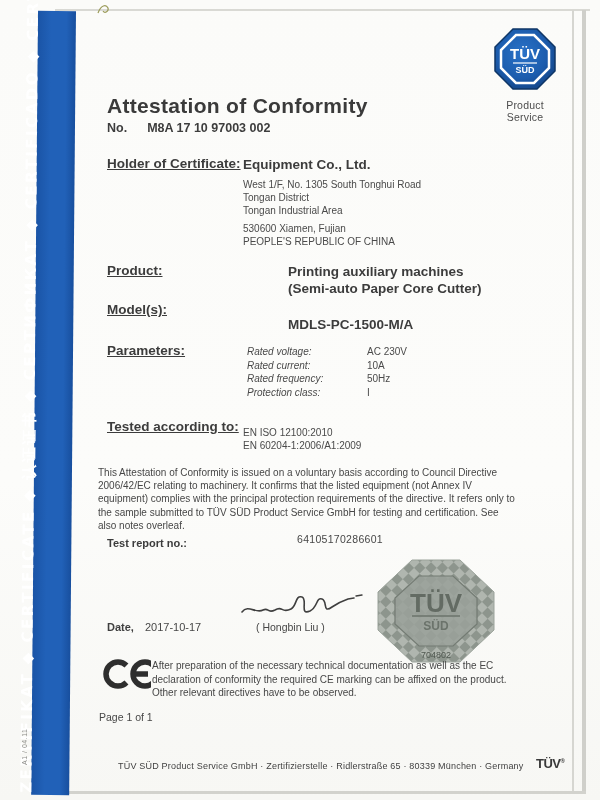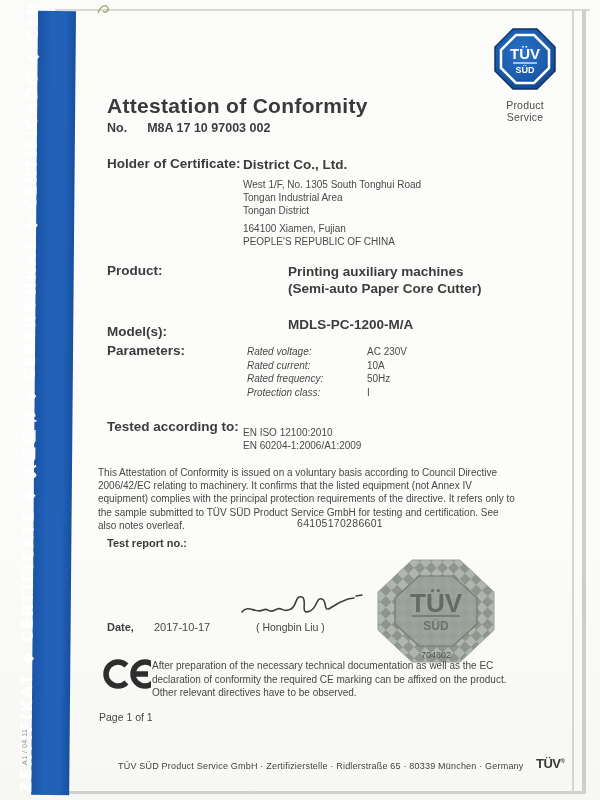--- a/index.html
+++ b/index.html
@@ -41,49 +41,49 @@
   }
 
   
   .logo-wrap { position:absolute; left:490px; top:27px; width:70px; text-align:center; }
   .logo-caption { font-size:10.5px; color:#4d4d4d; margin-top:4px; letter-spacing:0.2px; }
 
   .title { position:absolute; left:107px; top:94px; font-size:21px; font-weight:bold; color:#3a3a3a; letter-spacing:0.3px; }
   .no-line { position:absolute; left:107px; top:121px; font-size:12.5px; font-weight:bold; color:#3d3d3d; }
   .no-line .no-val { margin-left:20px; }
 
-  .label { position:absolute; left:107px; font-size:13.5px; font-weight:bold; color:#3c3c3c; }
+  .label { position:absolute; left:107px; font-size:13.5px; font-weight:bold; color:#3c3c3c;text-decoration:underline; }
   .valcol { position:absolute; left:243px; }
 
   .holder-name { font-size:13.5px; font-weight:bold; color:#3c3c3c; line-height:17px; }
   .addr { font-size:10px; color:#4a4a4a; line-height:13px; margin-top:5px; }
   .addr div { white-space:nowrap; }
 
   .bold-val { font-size:13.5px; font-weight:bold; color:#3c3c3c; line-height:17px;margin-left:45px; }
 
   .param-table { position:absolute; left:247px; top:345px; font-size:10px; color:#4a4a4a; }
   .param-row { display:flex; line-height:13.5px; }
   .param-row .pname { width:120px;font-style:italic; }
 
   .standards { position:absolute; left:243px; top:426px; font-size:10px; color:#4a4a4a; line-height:13px; }
 
   .paragraph {
     position:absolute; left:98px; top:466px; width:418px;
     font-size:10px; line-height:13.2px; color:#474747;
   }
 
   .report-label { position:absolute; left:107px; top:537px; font-size:11px; font-weight:bold; color:#3c3c3c; }
-  .report-value { position:absolute; left:297px; top:517px; font-size:10.5px; color:#474747; letter-spacing:0.3px; }
+  .report-value { position:absolute; left:297px; top:533px; font-size:10.5px; color:#474747; letter-spacing:0.3px; }
 
   .stamp { position:absolute; left:374px; top:556px; }
 
   .signature-svg { position:absolute; left:236px; top:586px; }
   .date-line { position:absolute; left:107px; top:621px; font-size:11px; color:#3f3f3f; }
   .date-line .dlabel { font-weight:bold; }
-  .date-line .dval { margin-left:20px; font-weight:normal; color:#474747; }
+  .date-line .dval { margin-left:11px; font-weight:normal; color:#474747; }
   .signer { position:absolute; left:256px; top:621px; font-size:10.5px; color:#474747; }
 
   .ce-mark { position:absolute; left:103px; top:657px; }
   .ce-text { position:absolute; left:152px; top:659px; width:380px; font-size:10px; line-height:13.5px; color:#474747; }
   .page-note { position:absolute; left:99px; top:711px; font-size:10.5px; color:#474747; }
 
   .footer-line { position:absolute; left:118px; top:761px; font-size:9px; color:#3f3f3f; letter-spacing:0.2px; }
   .footer-logo { position:absolute; left:536px; top:756px; font-size:13px; font-weight:bold; color:#3a3a3a; letter-spacing:-0.5px; }
   .footer-logo sup { font-size:6px; }
 
@@ -125,40 +125,40 @@
     <div class="logo-caption">Product Service</div>
   </div>
 
   <div class="title">Attestation of Conformity</div>
   <div class="no-line">
     <span>No.</span><span class="no-val">M8A 17 10 97003 002</span>
   </div>
 
   <div class="label" style="top:156px;">Holder of Certificate:</div>
   <div class="valcol" style="top:156px;">
-    <div class="holder-name">District Co., Ltd.</div>
+    <div class="holder-name">Equipment Co., Ltd.</div>
     <div class="addr">
       <div>West 1/F, No. 1305 South Tonghui Road</div>
+      <div>Tongan District</div>
       <div>Tongan Industrial Area</div>
-      <div>Tongan District</div>
     </div>
     <div class="addr">
-      <div>164100 Xiamen, Fujian</div>
+      <div>530600 Xiamen, Fujian</div>
       <div>PEOPLE'S REPUBLIC OF CHINA</div>
     </div>
   </div>
 
   <div class="label" style="top:263px;">Product:</div>
   <div class="valcol" style="top:263px;">
     <div class="bold-val">Printing auxiliary machines</div>
     <div class="bold-val">(Semi-auto Paper Core Cutter)</div>
   </div>
 
-  <div class="label" style="top:324px;text-align:right;">Model(s):</div>
-  <div class="valcol bold-val" style="top:316px;">MDLS-PC-1200-M/A</div>
+  <div class="label" style="top:302px;text-align:right;">Model(s):</div>
+  <div class="valcol bold-val" style="top:316px;">MDLS-PC-1500-M/A</div>
 
   <div class="label" style="top:343px;">Parameters:</div>
   <div class="param-table">
     <div class="param-row">
       <span class="pname">Rated voltage:</span>
       <span>AC 230V</span>
     </div>
     <div class="param-row">
       <span class="pname">Rated current:</span>
       <span>10A</span>

